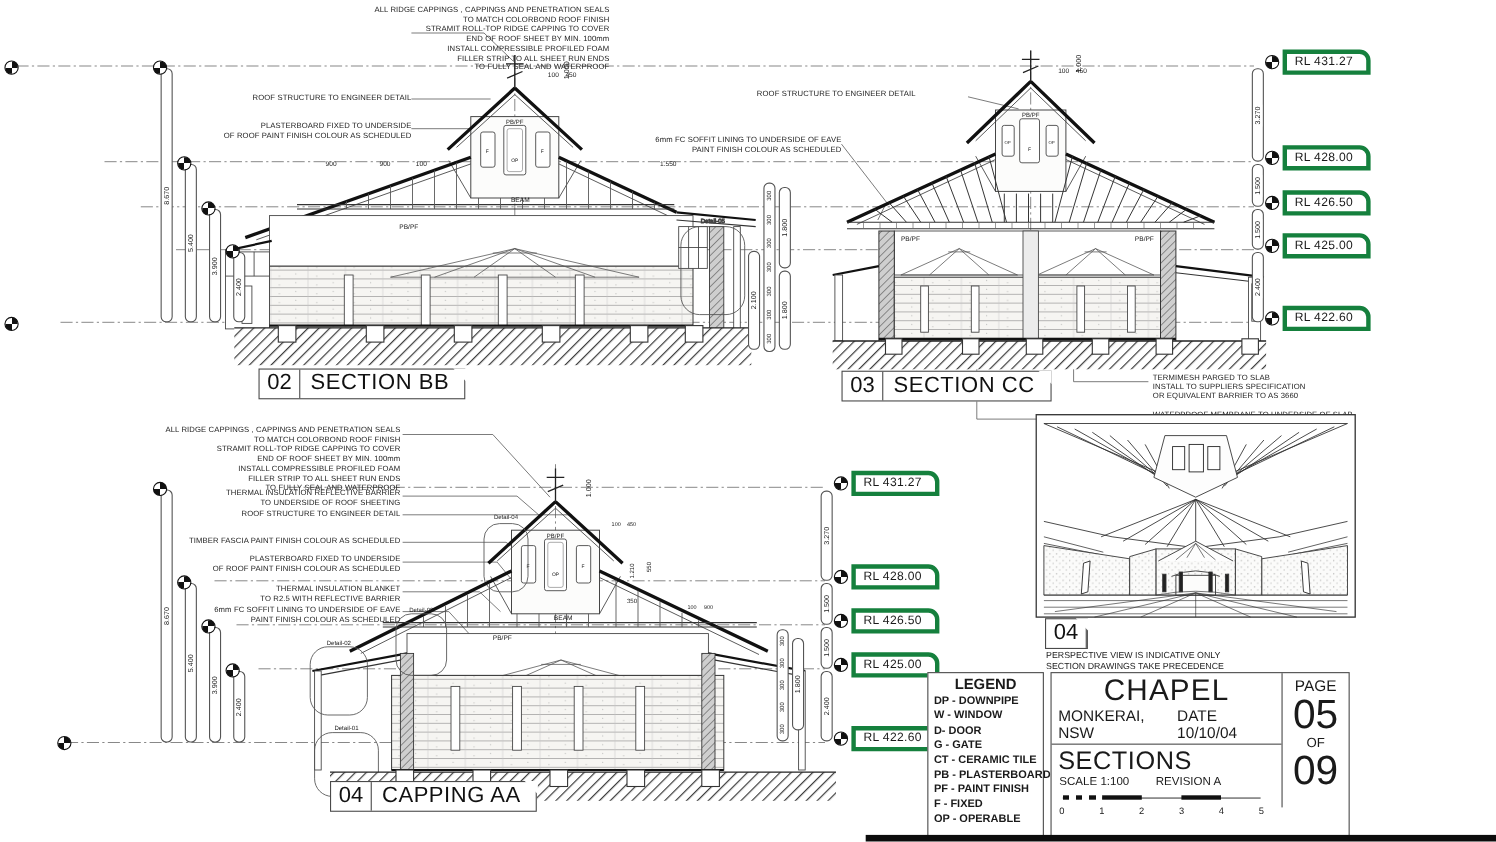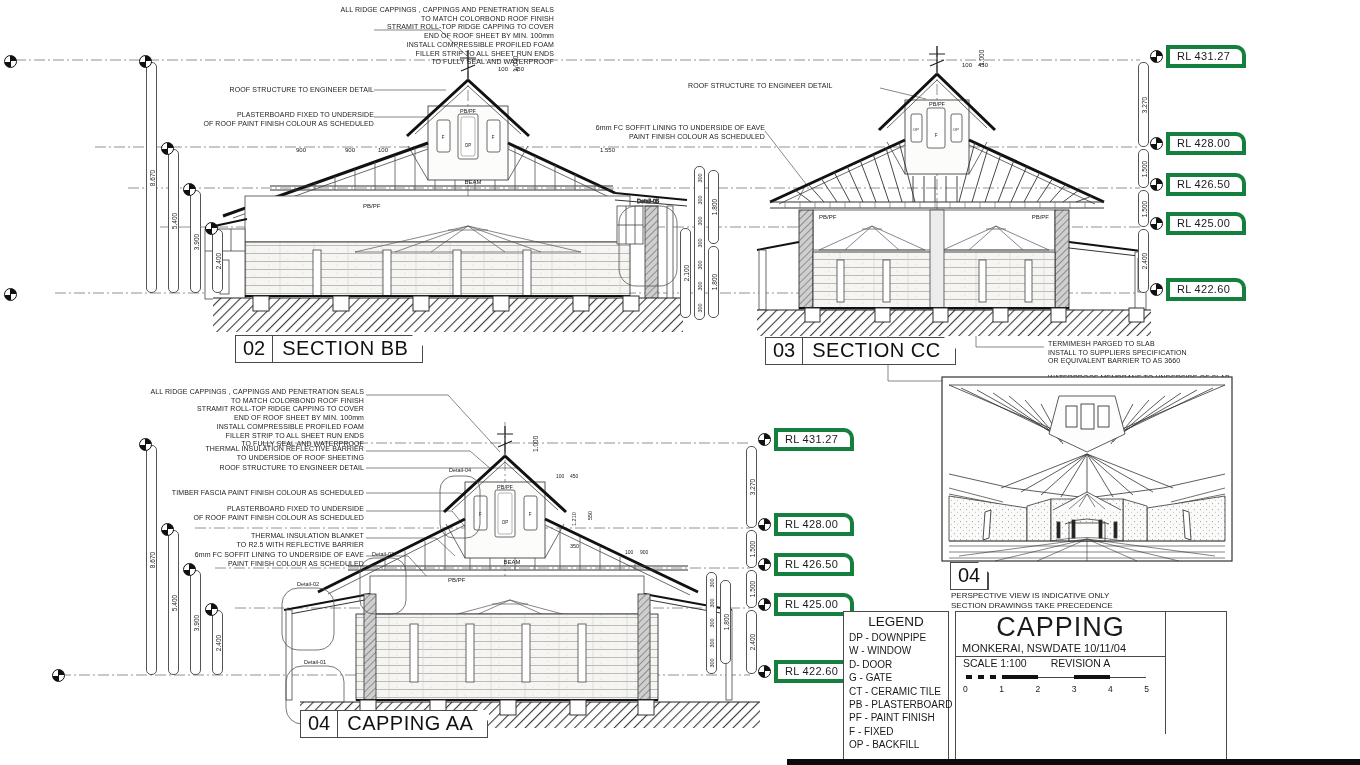--- a/index.html
+++ b/index.html
@@ -25,30 +25,30 @@
        background:conic-gradient(#111 0 25%,#fff 0 50%,#111 0 75%,#fff 0);}
   
   .cap{position:absolute;width:9px;border:1px solid #555;border-radius:5px;background:#fff;}
   .cap .rv{position:absolute;top:50%;left:50%;transform:translate(-50%,-50%) rotate(-90deg);
            font-size:6.5px;color:#222;background:#fff;padding:0 2px;white-space:nowrap;}
   .cap .stk{display:flex;flex-direction:column;justify-content:space-around;align-items:center;height:100%;}
   .cap .stk span{transform:rotate(-90deg);font-size:5.5px;color:#222;}
   .rot{position:absolute;font-size:6.5px;color:#222;transform:rotate(-90deg);transform-origin:left top;white-space:nowrap;}
   .sdim{position:absolute;font-size:6px;color:#222;white-space:nowrap;}
   
-  .legend{position:absolute;left:843px;top:611px;width:104px;height:148px;border:1.2px solid #4a4a4a;background:#fff;}
+  .legend{position:absolute;left:843px;top:611px;width:104px;height:148px;border:1.2px solid #4a4a4a;background:#fff;font-weight:bold;}
   .legend .lt{font-size:13.5px;text-align:center;padding:2px 0 2px;}
   .legend .li{font-size:10px;line-height:13.4px;padding-left:5px;white-space:nowrap;}
   
   .tb{position:absolute;left:955px;top:611px;width:270px;height:148px;border:1.2px solid #4a4a4a;background:#fff;}
   .tb .org{height:24px;border-bottom:1.2px solid #4a4a4a;font-size:15px;text-align:center;line-height:24px;letter-spacing:.2px;white-space:nowrap;}
   .tb .body{display:flex;height:122px;}
   .tb .lcol{width:209px;border-right:1.2px solid #4a4a4a;}
   .tb .proj{font-size:27px;text-align:center;letter-spacing:1px;line-height:30px;}
-  .tb .locrow{display:flex;padding:0 6px 2px;font-size:11px;border-bottom:1.2px solid #4a4a4a;}
+  .tb .locrow{display:flex;padding:0 6px 2px;font-size:14px;border-bottom:1.2px solid #4a4a4a;}
   .tb .sheet{font-size:23px;padding:1px 0 0 6px;letter-spacing:.5px;}
   .tb .scalerow{display:flex;gap:24px;padding-left:7px;font-size:10.5px;}
   .tb .rcol{flex:1;text-align:center;}
   .tb .pl{font-size:14px;line-height:18px;padding-top:2px;}
   .tb .pn{font-size:37px;line-height:36px;}
   .tb .of{font-size:12px;line-height:15px;}
   
   .sbar{margin:8px 0 0 10px;width:180px;position:relative;}
   .sbar .bar{height:4px;position:relative;border-top:1px solid #444;}
   .sbar .seg{position:absolute;top:-3px;height:4px;background:#111;}
@@ -595,47 +595,54 @@
 <div class="legend">
   <div class="lt">LEGEND</div>
   <div class="li">DP - DOWNPIPE</div>
   <div class="li">W - WINDOW</div>
   <div class="li">D- DOOR</div>
   <div class="li">G - GATE</div>
   <div class="li">CT - CERAMIC TILE</div>
   <div class="li">PB - PLASTERBOARD</div>
   <div class="li">PF - PAINT FINISH</div>
   <div class="li">F - FIXED</div>
-  <div class="li">OP - BACKFILL</div>
+  <div class="li">OP - OPERABLE</div>
 </div>
 
 <div class="tb">
   <div class="body">
     <div class="lcol">
-      <div class="proj">CAPPING</div>
+      <div class="proj">CHAPEL</div>
       <div class="locrow">
         <span>MONKERAI, NSW</span>
-        <span>DATE 10/11/04</span>
+        <span>DATE 10/10/04</span>
       </div>
+      <div class="sheet">SECTIONS</div>
       <div class="scalerow">
         <span>SCALE 1:100</span>
         <span>REVISION A</span>
       </div>
       <div class="sbar">
         <div class="bar">
           <span class="chk"></span>
           <span class="seg" style="left:36px;width:36px"></span>
           <span class="seg" style="left:108px;width:36px"></span>
         </div>
         <div class="nums">
           <span>0</span>
             <span>1</span>
           <span>2</span>
             <span>3</span>
           <span>4</span>
             <span>5</span>
         </div>
       </div>
     </div>
+    <div class="rcol">
+      <div class="pl">PAGE</div>
+      <div class="pn">05</div>
+      <div class="of">OF</div>
+      <div class="pn">09</div>
+    </div>
   </div>
 </div>
 
 <div class="blackstrip"></div>
 
 </body></html>

